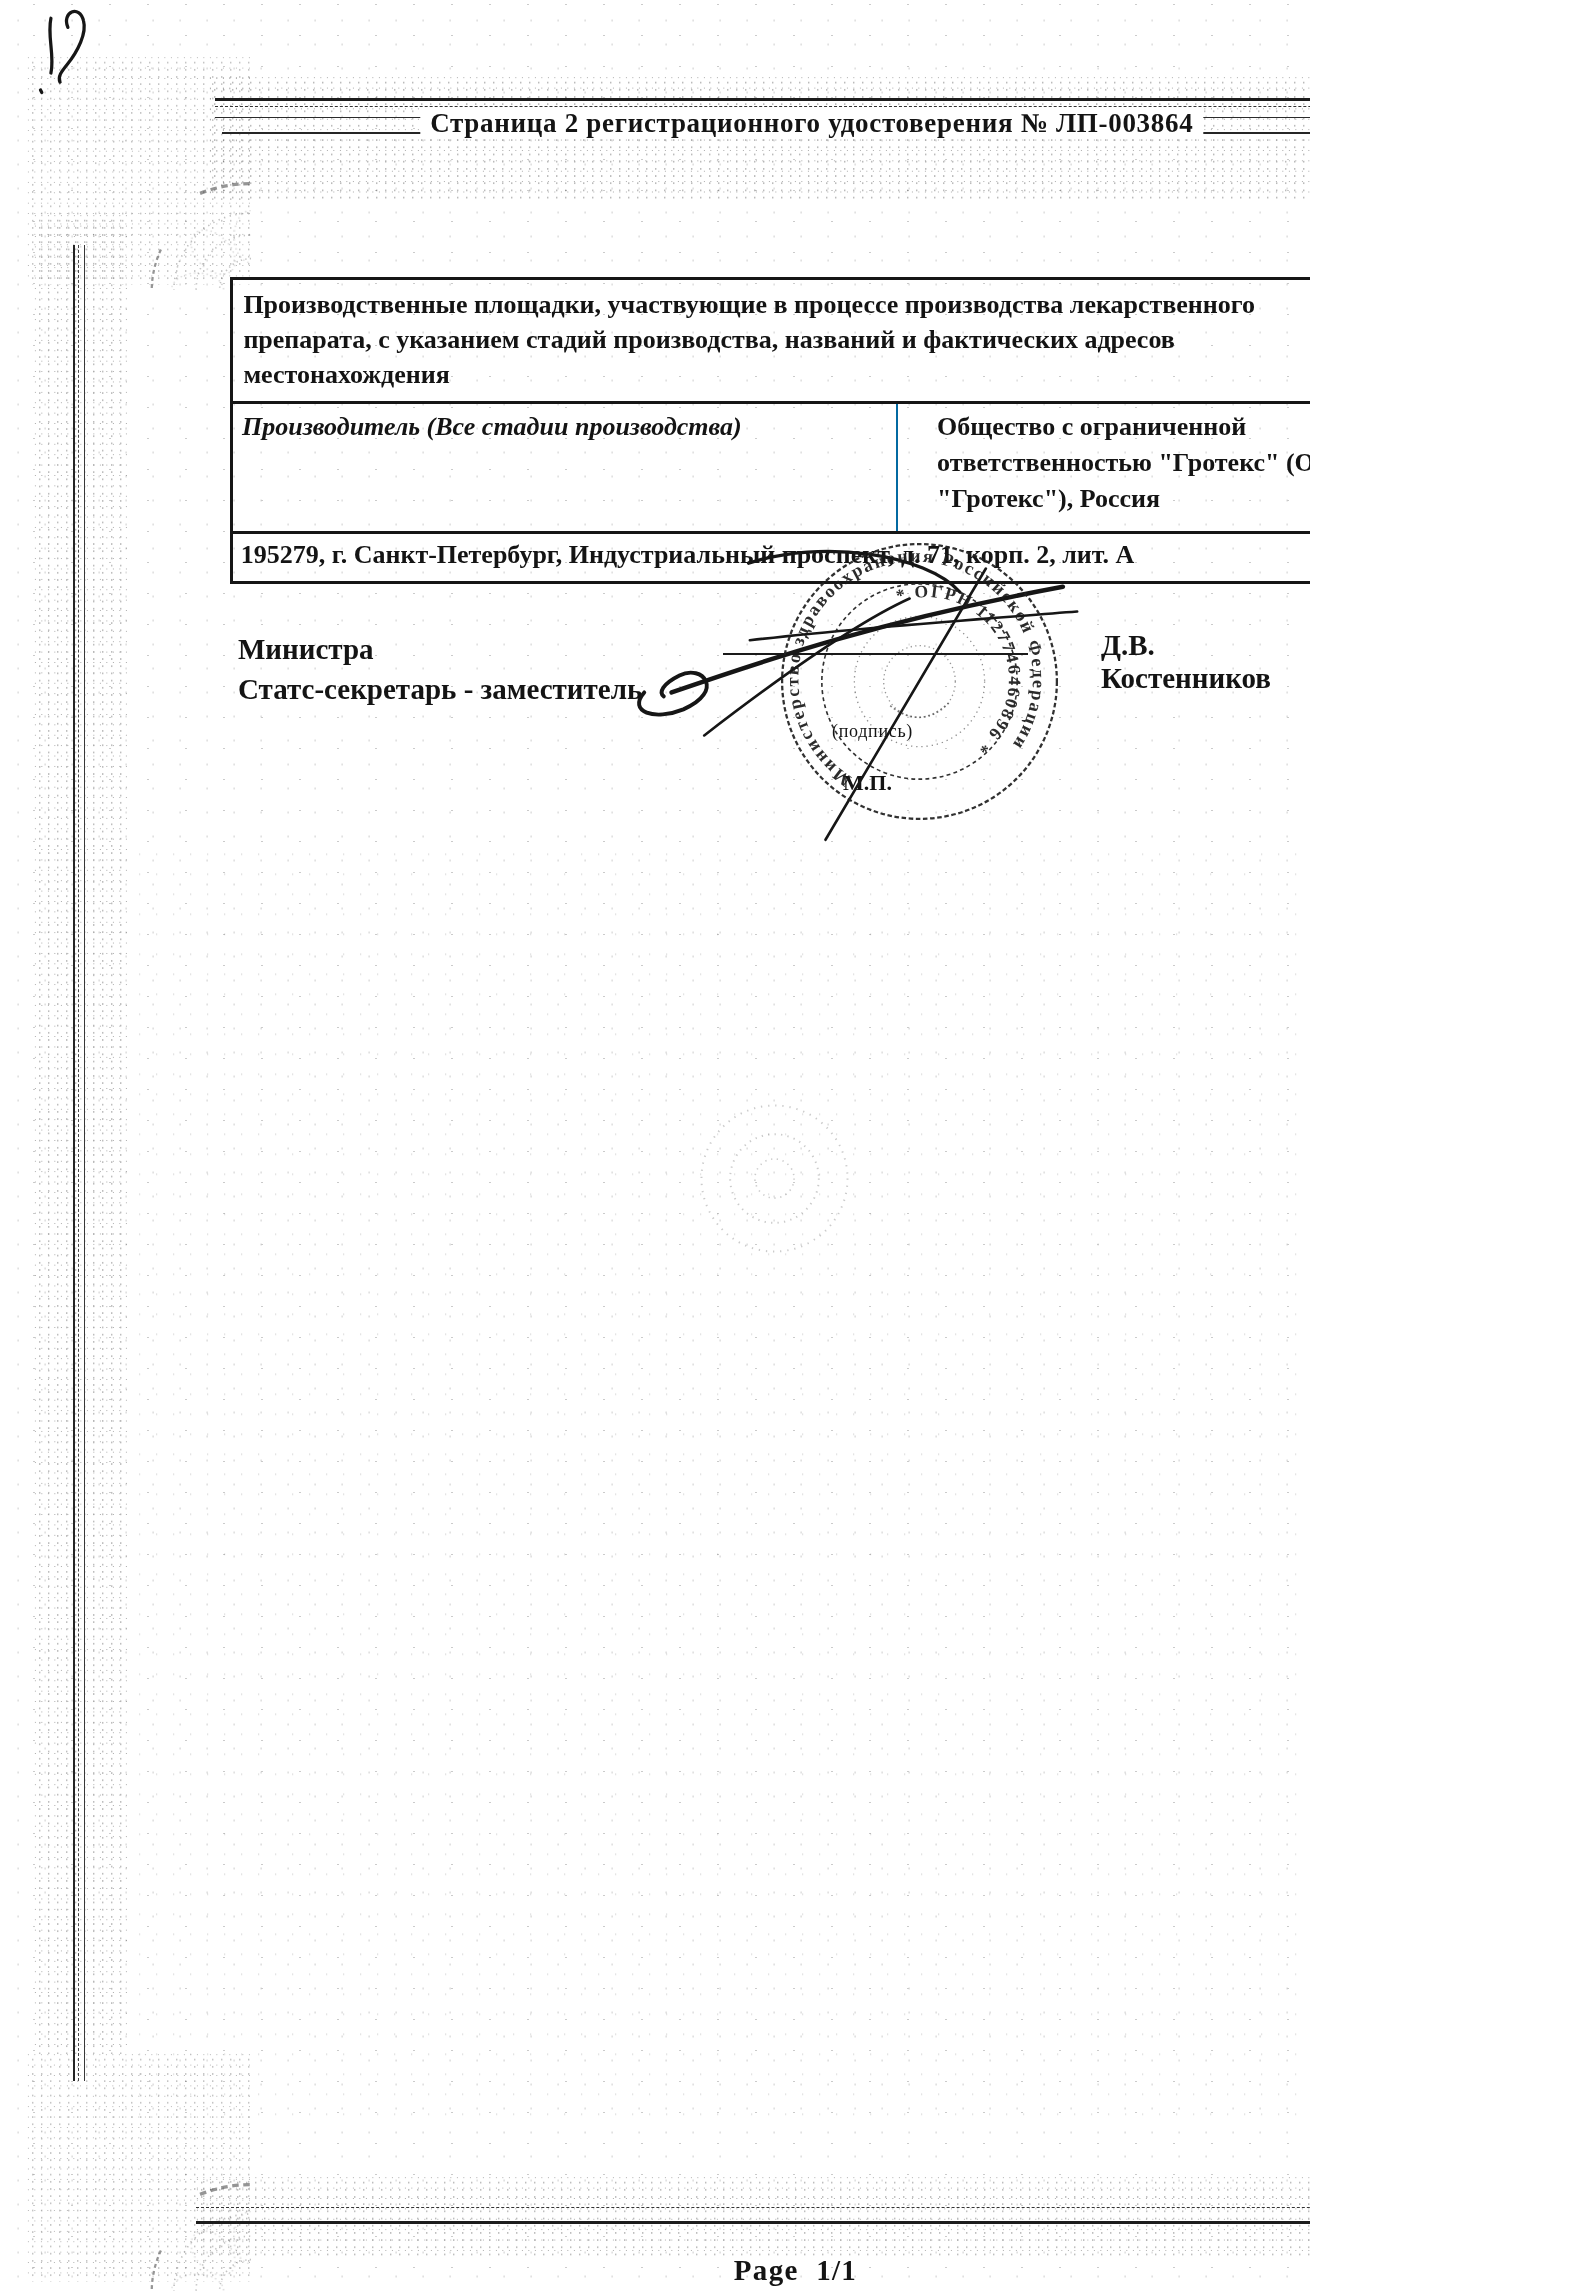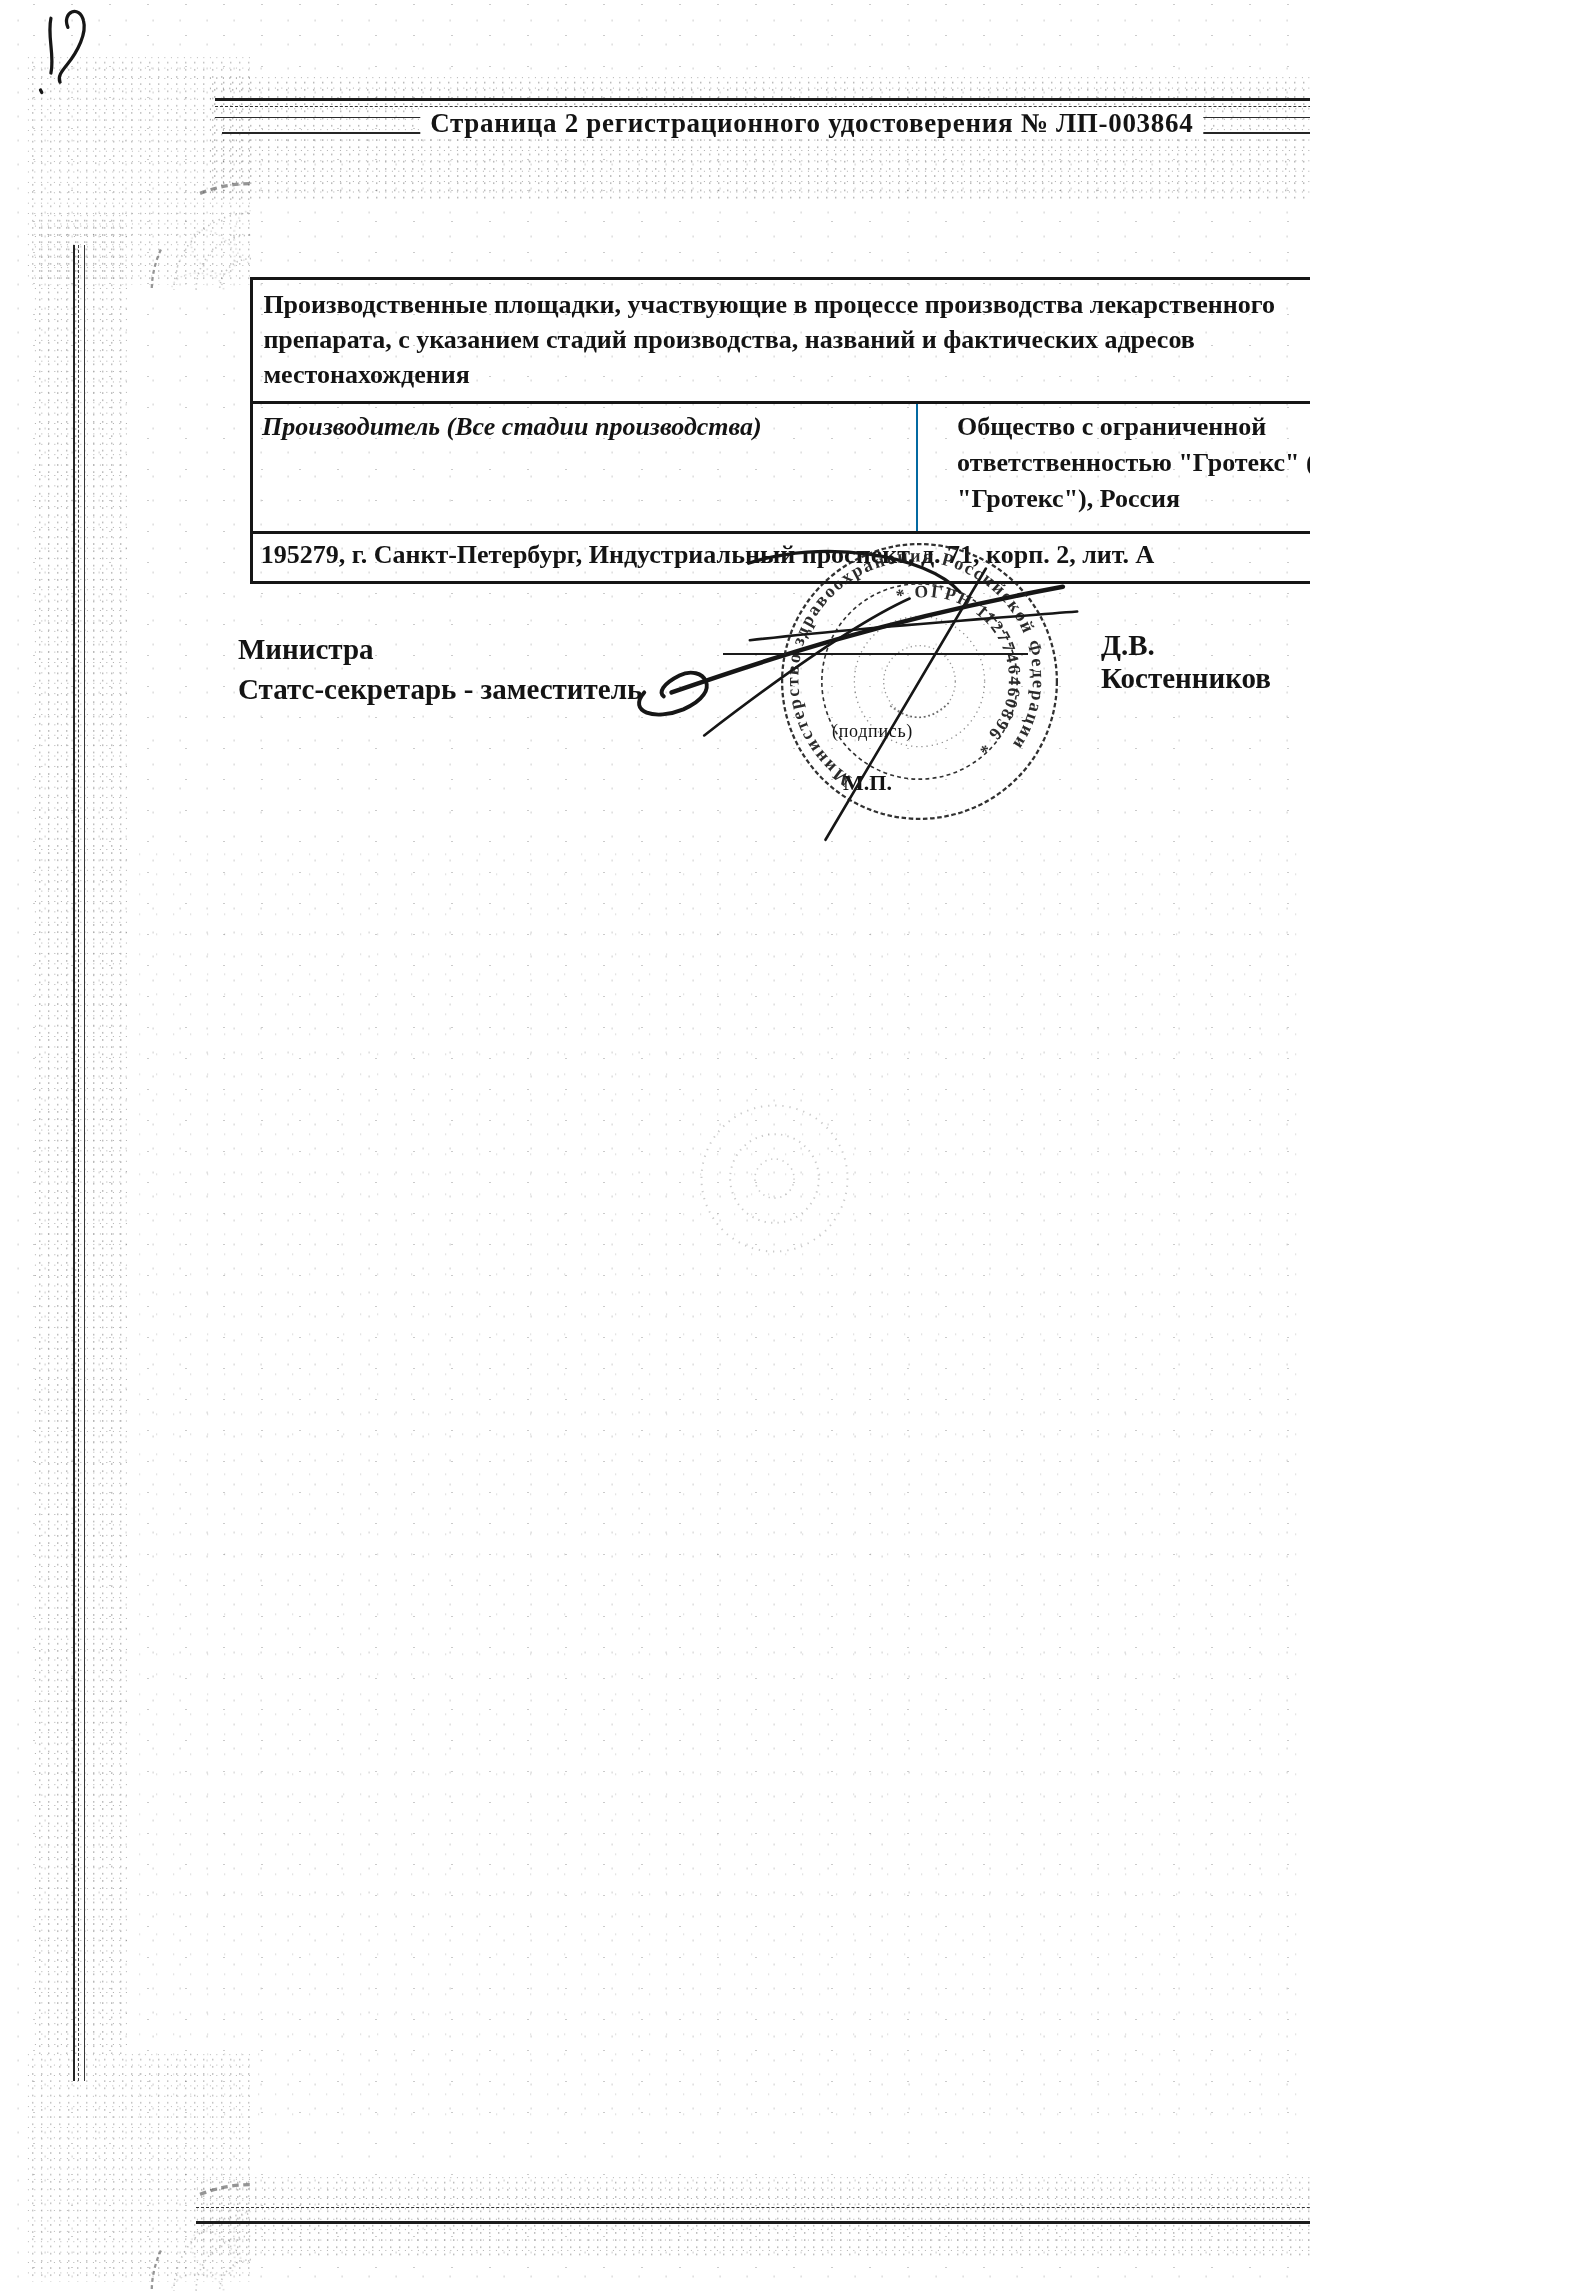--- a/index.html
+++ b/index.html
@@ -42,21 +42,21 @@
   .rosette{position:absolute;width:222px;height:235px;opacity:.55;}
   .ink-dot{position:absolute;left:1418px;top:2137px;width:38px;height:38px;border-radius:50%;background:#0d0d0d;}
 
   
   .header-rule{position:absolute;left:222px;top:132px;width:1298px;border-top:2px solid #262626;}
   .header-wrap{position:absolute;left:0;top:108px;width:1591px;text-align:center;}
   .header-text{display:inline-block;background:#fff;padding:0 10.4px;transform:translateX(16.3px);
     font-size:27px;font-weight:700;letter-spacing:0.7px;}
 
   
-  .doc-table{position:absolute;left:250px;top:277px;width:1153px;box-sizing:border-box;
+  .doc-table{position:absolute;left:230px;top:277px;width:1153px;box-sizing:border-box;
     border:3.3px solid #161616;}
   .t-header{padding:6.5px 10.4px 9px;font-size:26px;font-weight:700;line-height:1.35;
     border-bottom:3.3px solid #161616;}
   .t-row{display:flex;border-bottom:3.9px solid #161616;}
   .t-left{width:665px;box-sizing:border-box;border-right:2px solid #0369a1;
     padding:5.2px 9px 14.3px;font-size:26px;font-weight:700;font-style:italic;line-height:1.35;}
   .t-right{flex:1;padding:5.2px 9px 14.3px;font-size:26px;font-weight:700;line-height:1.38;margin-left:30px;}
   .t-address{padding:6.5px 7.8px 10.4px;font-size:26px;font-weight:700;}
 
   
@@ -199,15 +199,16 @@
     <circle cx="225" cy="225" r="55" stroke-width="2" stroke-dasharray="2 5" opacity=".5"></circle>
     <path class="arc" d="M 180,262 Q 225,300 270,258" stroke-width="2.5" stroke-dasharray="3 4" opacity=".6"></path>
     <text class="seal-text seal-outer">
       <textPath href="#sealOuterPath">Министерство здравоохранения Российской Федерации</textPath>
     </text>
     <text class="seal-text seal-inner">
       <textPath href="#sealInnerPath">* ОГРН 1127746460896 *</textPath>
     </text>
   </svg>
 
+  <div class="footer">Page 1/1</div>
 
 </div>
 
 
 </body></html>

